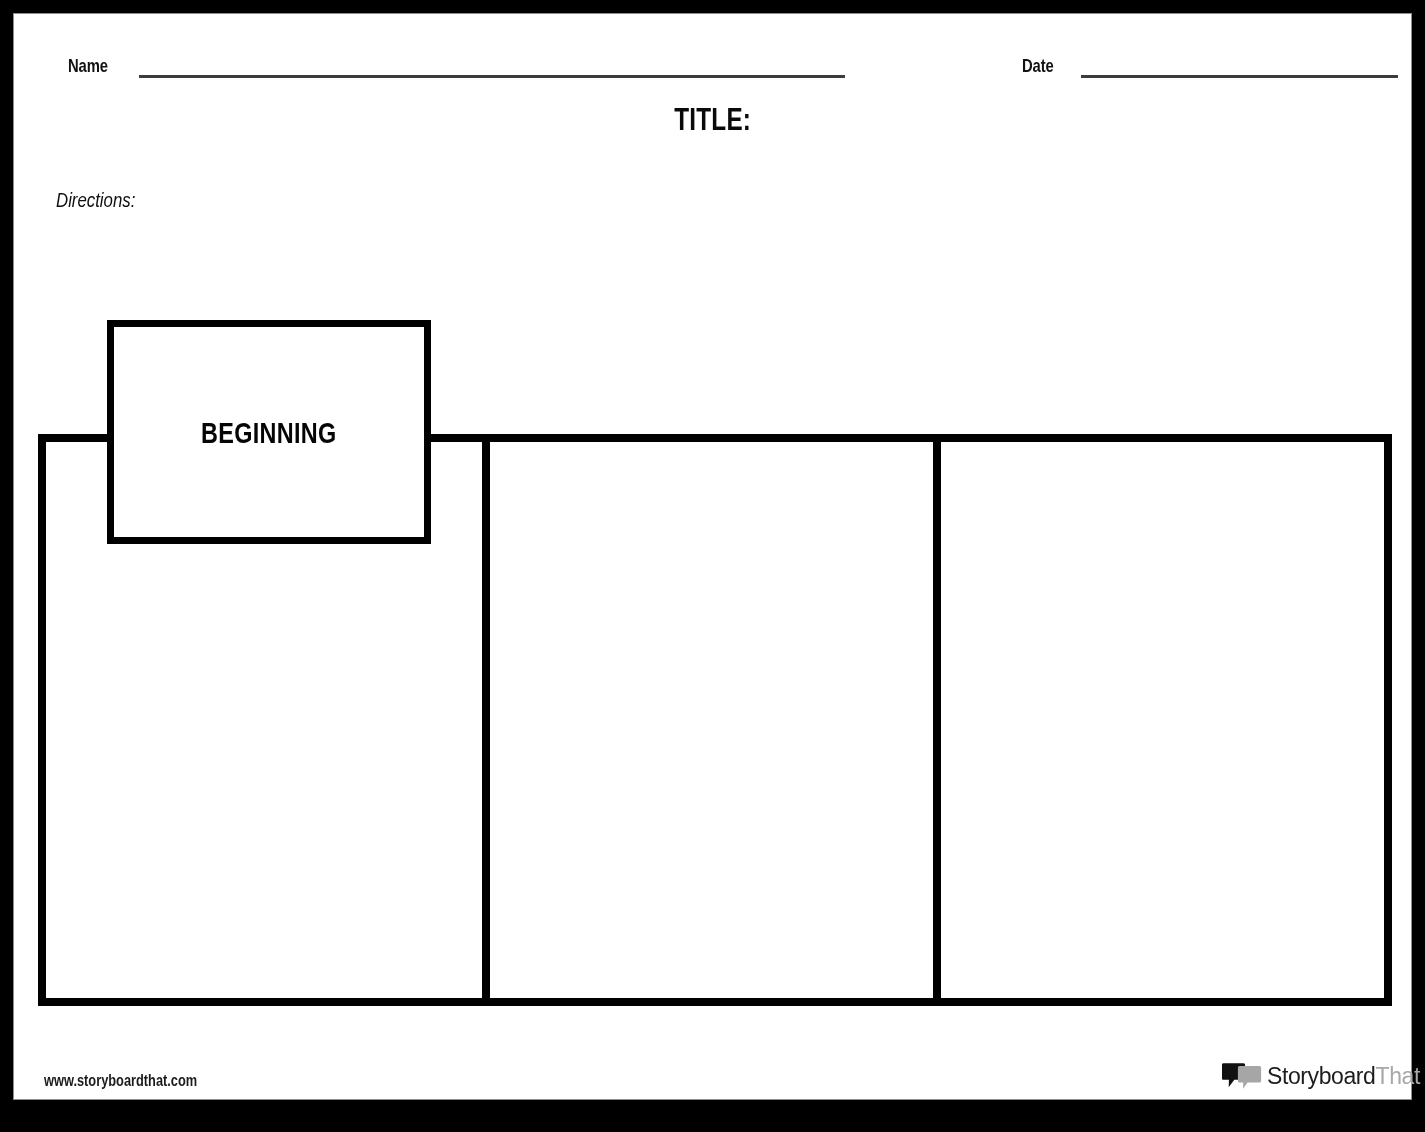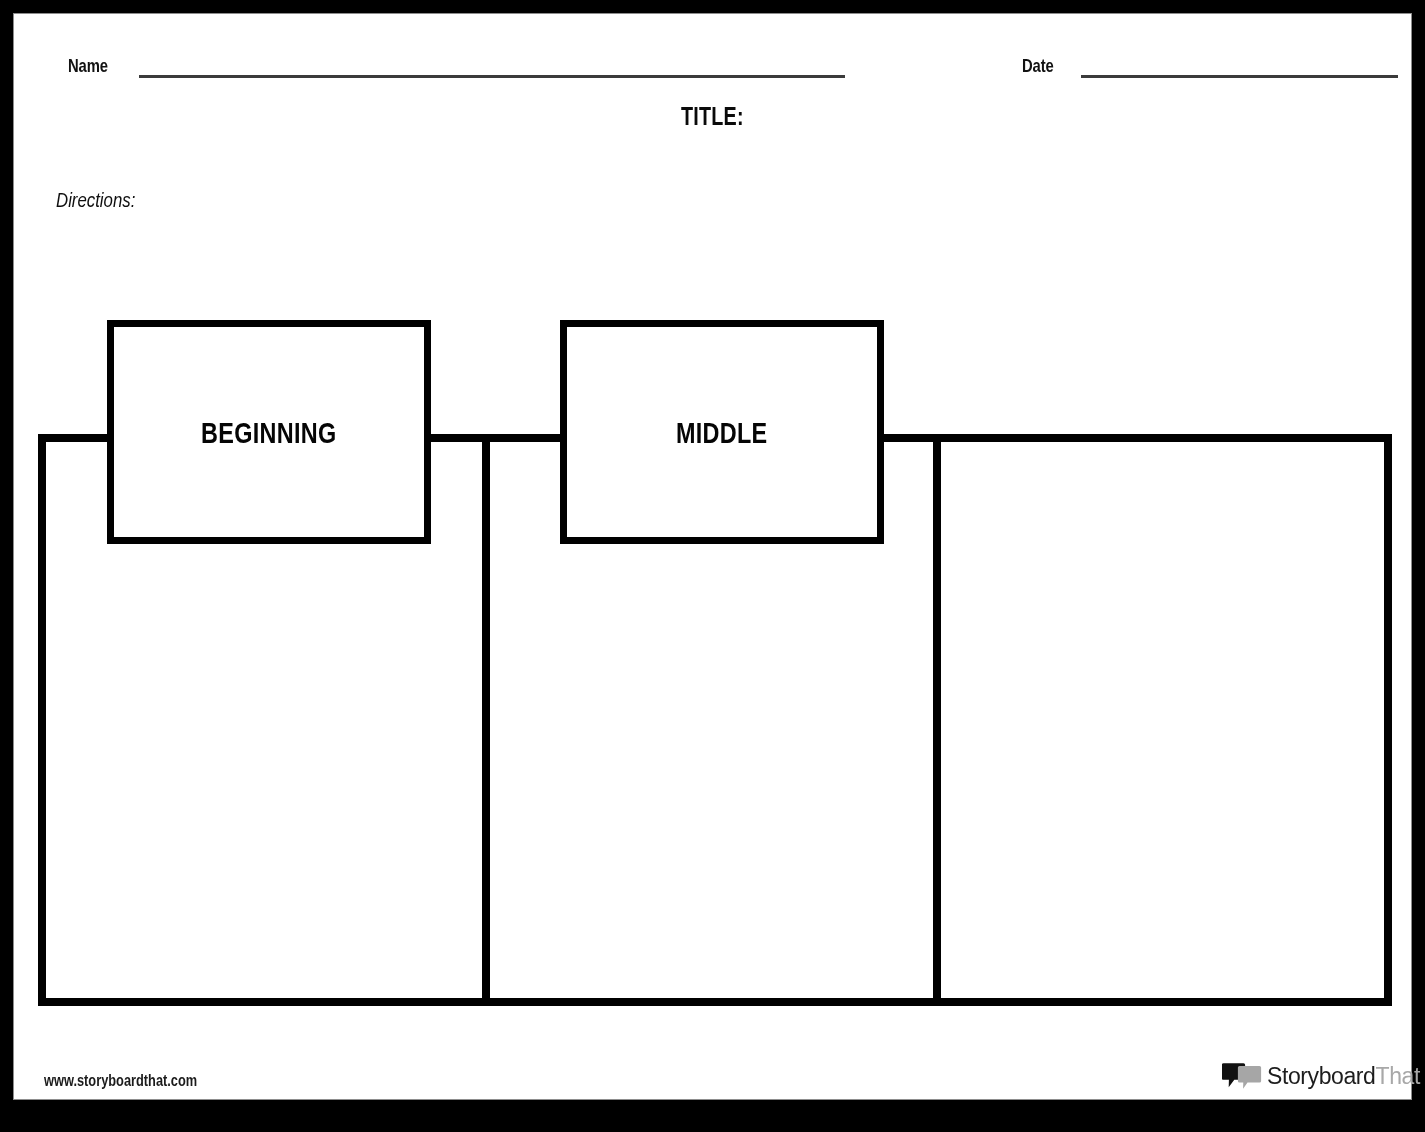--- a/index.html
+++ b/index.html
@@ -55,21 +55,21 @@
   #name-rule  { left: 125px; top: 61px; width: 706px; }
   #date-label { left: 1008px; top: 41px; }
   #date-rule  { left: 1067px; top: 61px; width: 317px; }
 
   #title-text {
     position: absolute;
     left: 0; right: 0;
     top: 87px;
     text-align: center;
     font-weight: bold;
-    font-size: 26px;
+    font-size: 32px;
     font-stretch: condensed;
     letter-spacing: 0.3px;
     color: #0a0a0a;
   }
   #title-text span {
     display: inline-block;
     transform: scaleX(0.76);
   }
 
   #directions-text {
@@ -189,23 +189,20 @@
     <div id="directions-text">Directions:</div>
 
     <div id="organizer">
 
       <div class="col-well c0"></div>
       <div class="col-well c1"></div>
       <div class="col-well c2"></div>
 
       <div class="stage-box b0">
         <span class="stage-label">BEGINNING</span>
-      </div>
-      <div class="stage-box b1">
-        <span class="stage-label">MIDDLE</span>
       </div>
     </div>
 
     <div id="site-url">www.storyboardthat.com</div>
 
     <div id="brand-logo">
       <svg class="bubbles" viewBox="0 0 40 30">
         <path d="M1.5 2.2 h20 a1.6 1.6 0 0 1 1.6 1.6 v13.4 a1.6 1.6 0 0 1 -1.6 1.6
                  h-9.2 l-5.6 7.4 0.2 -7.4 h-5.4 a1.6 1.6 0 0 1 -1.6 -1.6
                  v-13.4 a1.6 1.6 0 0 1 1.6 -1.6 z" fill="#111111"></path>

